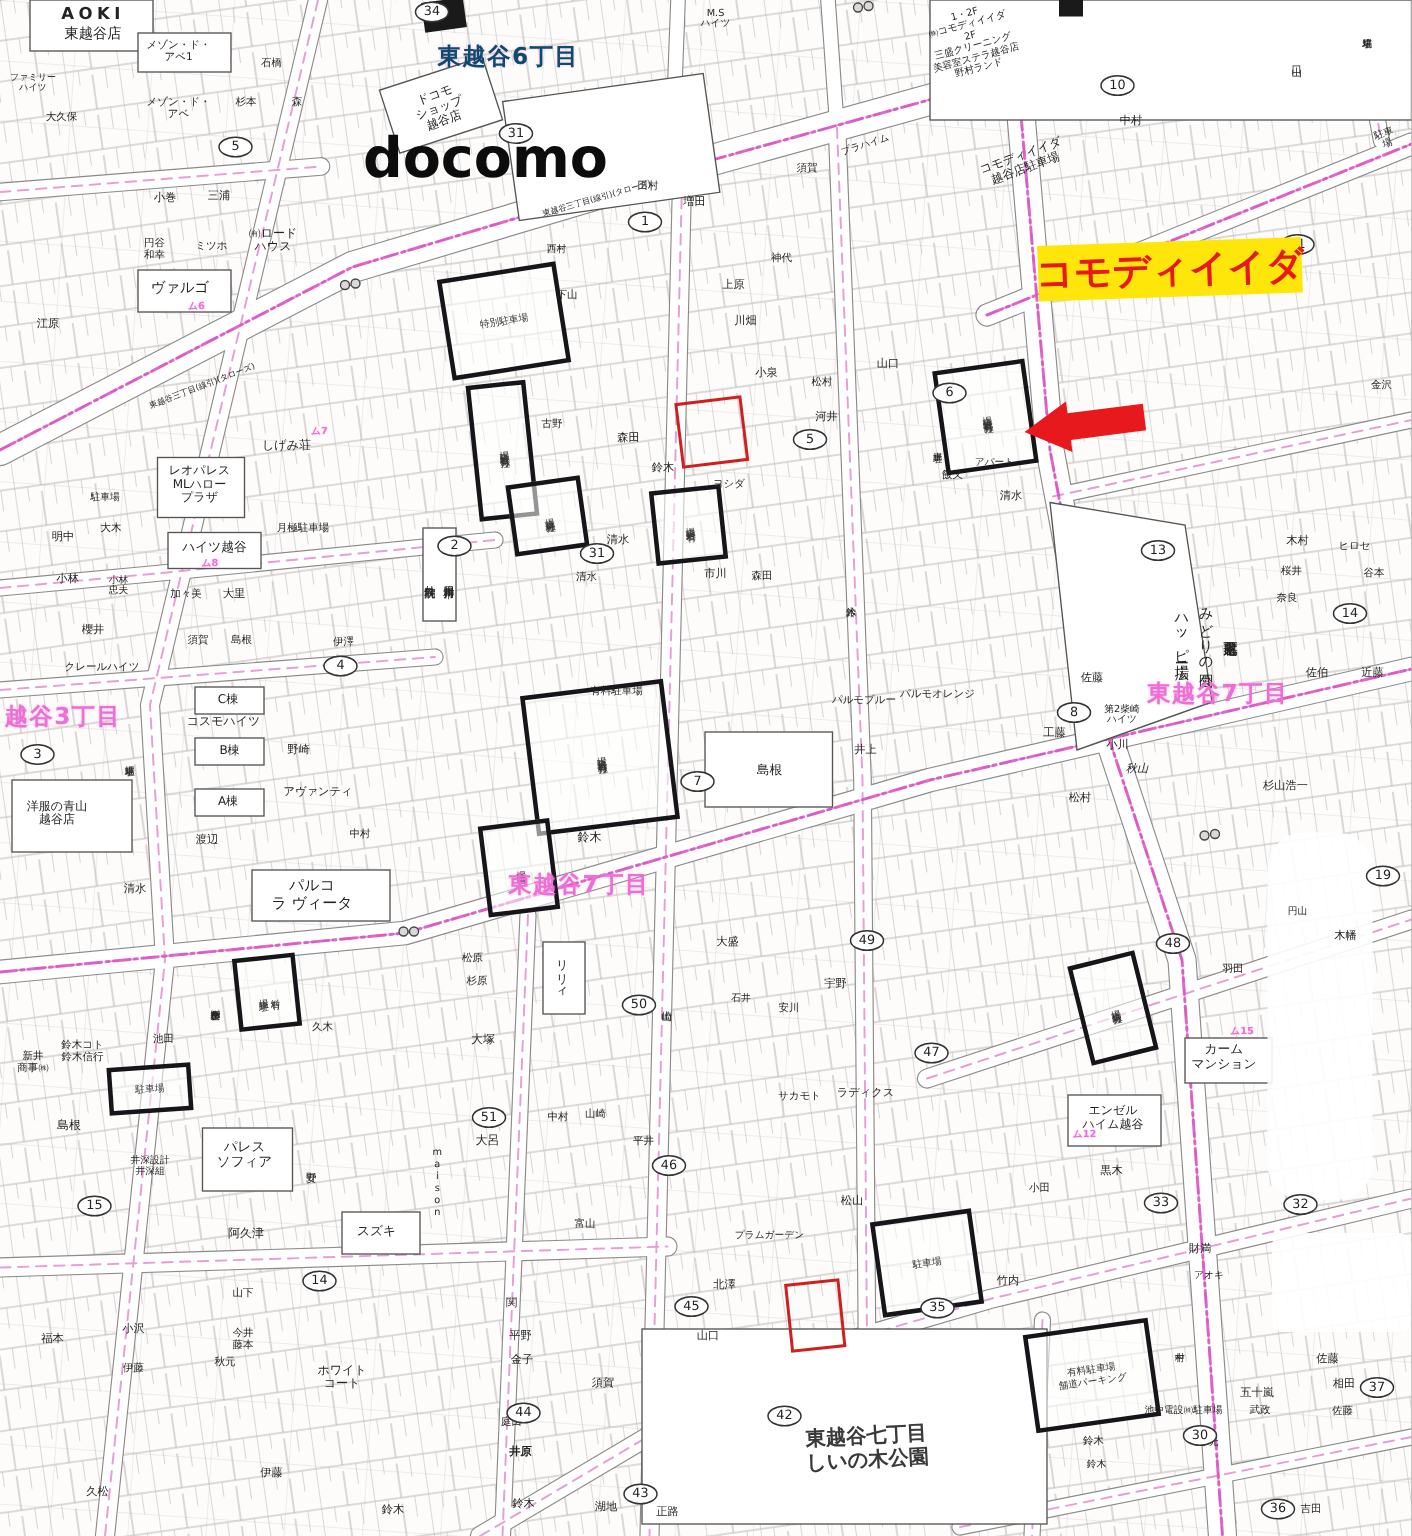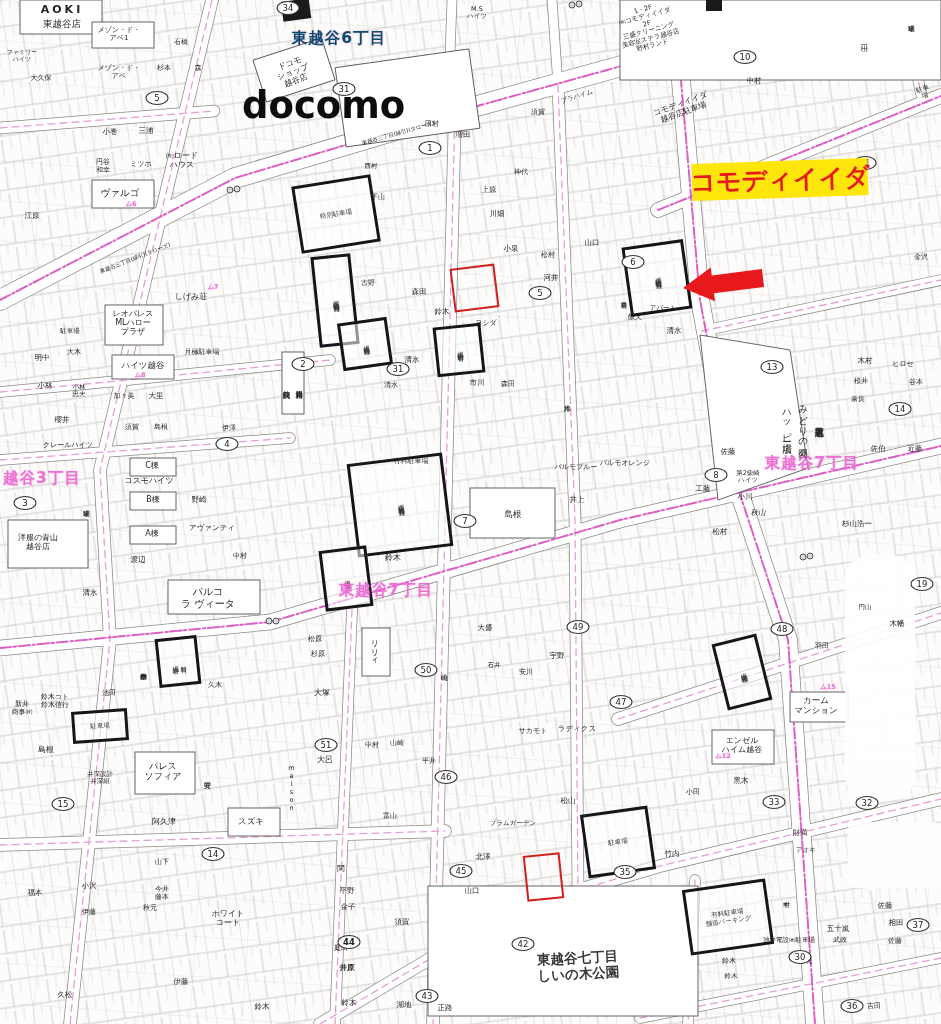--- a/index.html
+++ b/index.html
@@ -441,21 +441,21 @@
       <div class="cnum" style="left: 63px; top: 804px;">15</div>
       <div class="cnum" style="left: 922px; top: 584px;">19</div>
       <div class="cnum" style="left: 852px; top: 1006px;">36</div>
       <div class="cnum" style="left: 800px; top: 957px;">30</div>
       <div class="cnum" style="left: 867px; top: 803px;">32</div>
       <div class="cnum" style="left: 774px; top: 802px;">33</div>
       <div class="cnum" style="left: 625px; top: 872px;">35</div>
       <div class="cnum" style="left: 918px; top: 925px;">37</div>
       <div class="cnum" style="left: 523px; top: 944px;">42</div>
       <div class="cnum" style="left: 427px; top: 996px;">43</div>
-      <div class="cnum" style="left: 349px; top: 942px; font-weight: bold;">44</div>
+      <div class="cnum" style="left: 349px; top: 942px;">44</div>
       <div class="cnum" style="left: 461px; top: 871px;">45</div>
       <div class="cnum" style="left: 446px; top: 777px;">46</div>
       <div class="cnum" style="left: 621px; top: 702px;">47</div>
       <div class="cnum" style="left: 782px; top: 629px;">48</div>
       <div class="cnum" style="left: 578px; top: 627px;">49</div>
       <div class="cnum" style="left: 426px; top: 670px;">50</div>
       <div class="cnum" style="left: 326px; top: 745px;">51</div>
     </div>
 
   <div id="anno-layer">

